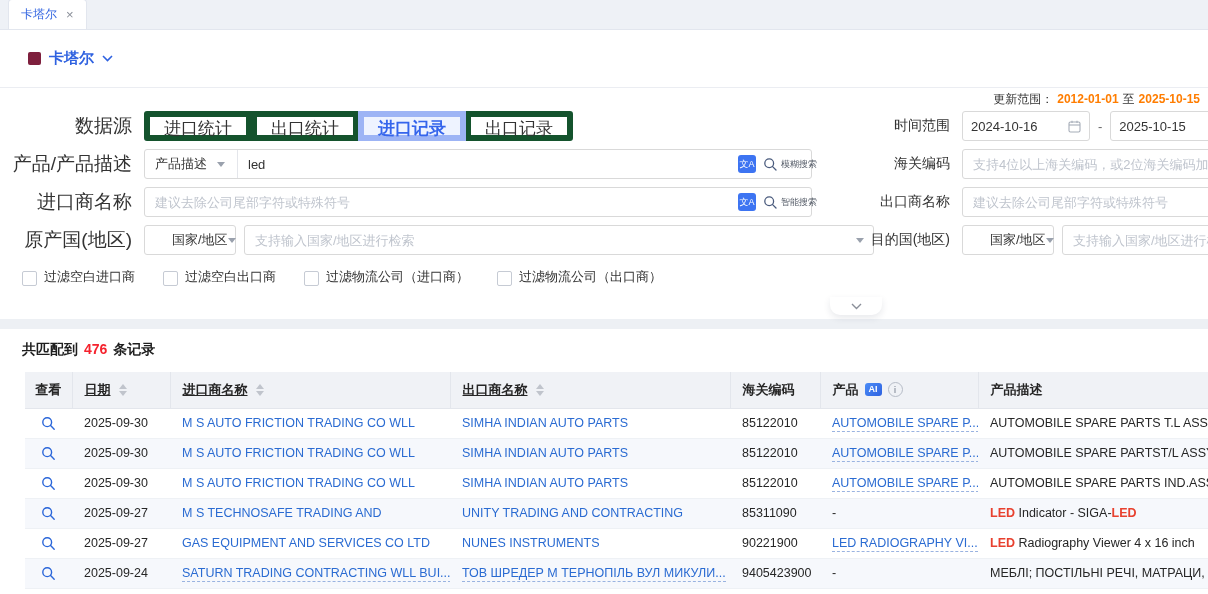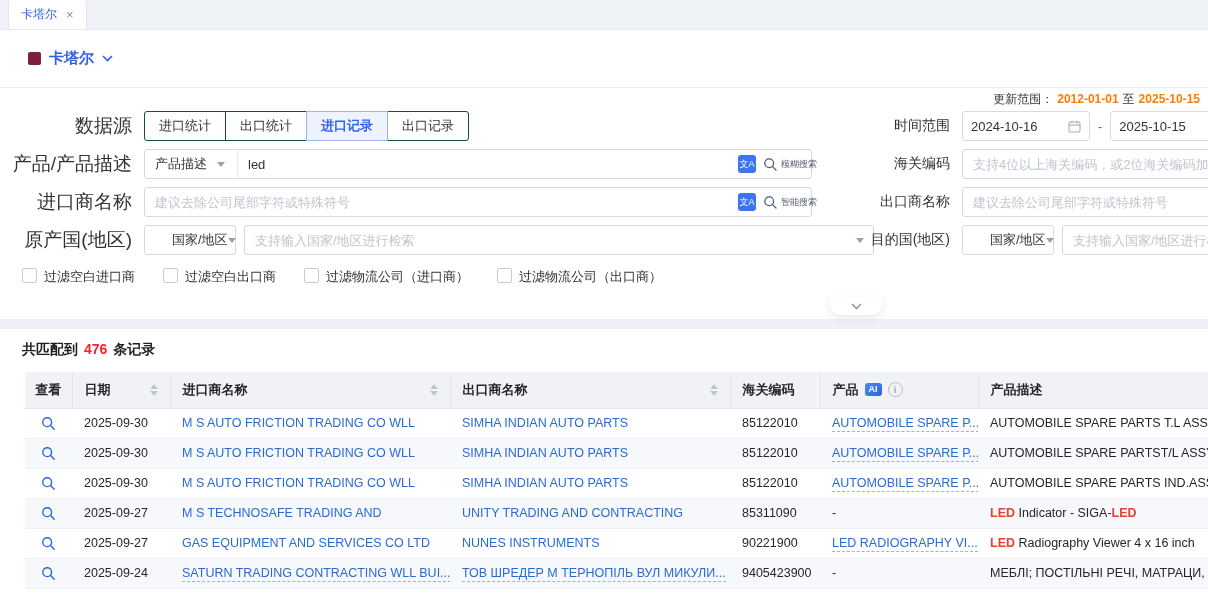--- a/index.html
+++ b/index.html
@@ -28,22 +28,22 @@
 
   .form-row { display:flex; align-items:center; height:38px; white-space:nowrap; }
   .lbl-l { width:144px; flex:none; text-align:right; padding-right:12px;
            font-size:19px; color:#333; box-sizing:border-box; }
   .ctl-l { width:668px; flex:none; display:flex; align-items:center; }
   .lbl-r { width:150px; flex:none; text-align:right; padding-right:12px;
            font-size:14px; color:#333; box-sizing:border-box; }
   .ctl-r { flex:none; display:flex; align-items:center; white-space:nowrap; }
 
   .btn-group { display:flex; }
-  .seg { height:30px; padding:0 14px; font-size:13px; background:#fff;
-         border:1px solid #14532d; margin-left:-1px; color:#333; cursor:pointer;
+  .seg { height:30px; padding:0 14px; font-size:17px; background:#fff;
+         border:6px solid #14532d; margin-left:-1px; color:#333; cursor:pointer;
          font-family:inherit; }
   .seg:first-child { border-radius:3px 0 0 3px; margin-left:0; }
   .seg:last-child  { border-radius:0 3px 3px 0; }
   .seg.active { color:#3565ec; border-color:#9db4f5; background:#eef3ff;
                 position:relative; z-index:1; font-weight:700; }
 
   .input-group { display:flex; align-items:center; width:668px; height:30px;
                  border:1px solid #d9d9d9; border-radius:3px; box-sizing:border-box; background:#fff; }
   .ig-select { display:flex; align-items:center; gap:8px; padding:0 10px; height:100%;
                border-right:1px solid #e4e6eb; font-size:13px; color:#333; flex:none;
@@ -77,21 +77,21 @@
   .sel-input { display:flex; align-items:center; border:1px solid #d9d9d9; border-radius:3px;
                height:30px; box-sizing:border-box; background:#fff; flex:none; }
   .si-input { flex:1; border:none; outline:none; font-size:13px; color:#333;
               padding:0 10px; min-width:0; font-family:inherit; background:transparent; }
   .w568 { width:630px; } .w250 { width:250px; }
   .caret { width:0; height:0; border-left:4px solid transparent; border-right:4px solid transparent;
            border-top:5px solid #9aa1ad; flex:none; margin-right:2px; }
 
   .chk-row { display:flex; align-items:center; gap:28px; height:36px; padding-left:22px;
              font-size:13px; color:#333; }
-  .chk { display:flex; align-items:flex-start; gap:7px; cursor:pointer; }
+  .chk { display:flex; align-items:flex-end; gap:7px; cursor:pointer; }
   .chk-box { width:15px; height:15px; border:1px solid #c6cbd4; border-radius:2px;
              background:#fff; box-sizing:border-box; flex:none; }
 
   .collapse-bar { height:24px; position:relative; }
   .collapse-btn { position:absolute; left:830px; top:2px; width:52px; height:18px;
                   display:flex; align-items:center; justify-content:center; color:#8a8f99;
                   background:#fff; border-radius:0 0 10px 10px;
                   box-shadow:0 3px 7px rgba(30,40,70,.10); cursor:pointer; }
 
   .gap { height:10px; background:#edf0f4; }
@@ -109,21 +109,21 @@
   th:last-child { border-right:none; }
   td { height:30px; padding:0 12px; border-bottom:1px solid #eef1f5; color:#262626;
        white-space:nowrap; overflow:hidden; box-sizing:border-box; font-size:12.5px; }
   tr.alt td { background:#f6f8fc; }
   .c-view, .th-view { text-align:center; padding:0 4px; }
   .view-btn { display:inline-flex; cursor:pointer; vertical-align:middle; }
   a.cell-link { color:#2a6bd2; text-decoration:none; cursor:pointer; }
   .trunc { border-bottom:1px dashed #9ab3e0; padding-bottom:1px; }
   .red { color:#e8412f; font-weight:700; }
 
-  .th-flex { display:flex; align-items:center; justify-content:space-between; }
+  .th-flex { display:flex; align-items:center; justify-content:flex-start;text-decoration:underline; }
   .th-left { display:flex; align-items:center; gap:6px; }
   .sorter { display:inline-flex; flex-direction:column; gap:2px; margin-left:8px; cursor:pointer; }
   .sorter i { width:0; height:0; border-left:4px solid transparent; border-right:4px solid transparent; display:block; }
   .sorter .up   { border-bottom:5px solid #c0c4cc; }
   .sorter .down { border-top:5px solid #c0c4cc; }
   .ai-badge { background:linear-gradient(135deg,#4a8cf7,#2f62e0); color:#fff; font-size:9px;
               font-weight:700; padding:2px 4px; border-radius:3px; line-height:1; }
   .info-icon { width:13px; height:13px; border:1px solid #b6bcc7; border-radius:50%;
                color:#9aa1ad; font-size:9px; display:inline-flex; align-items:center;
                justify-content:center; font-style:normal; cursor:pointer; }

